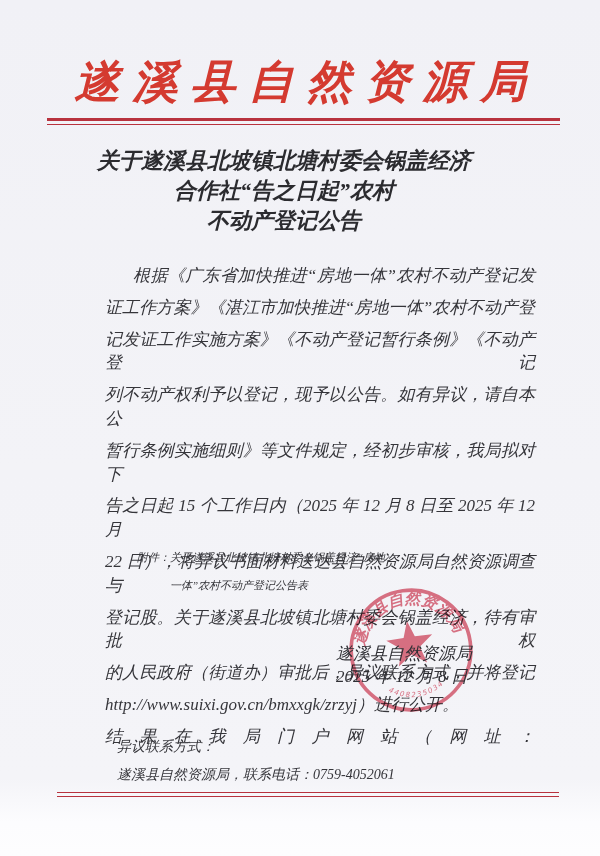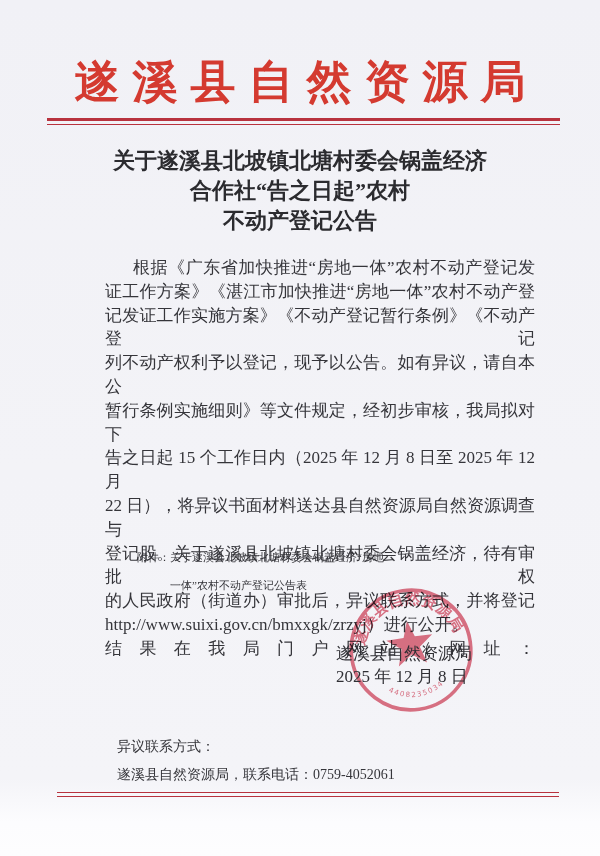--- a/index.html
+++ b/index.html
@@ -10,45 +10,46 @@
   }
   html,body{margin:0;padding:0;}
   body{
     width:600px;height:856px;
     font-family:"Liberation Serif","DejaVu Serif",serif;
     color:var(--ink);
   }
   .page{
     position:relative;width:600px;height:856px;overflow:hidden;
     background:linear-gradient(180deg,#f1f1f6 0%,#f3f3f7 55%,#f4f4f8 91%,#fcfcfe 96%,#fdfdfe 100%);
+    font-style:italic;
   }
   
   .agency{
     position:absolute;top:56px;left:0;width:600px;
     text-align:center;
     font-size:45px;font-weight:bold;color:var(--accent);
     letter-spacing:13px;text-indent:13px;line-height:52px;
     white-space:nowrap;
   }
   .rule-top{
     position:absolute;top:118px;left:47px;width:513px;height:3px;
     border-top:3px solid var(--rule);
     border-bottom:1.5px solid var(--rule);
   }
   
   .doc-title{
-    position:absolute;top:146px;left:40px;width:520px;
+    position:absolute;top:146px;left:24px;width:520px;
     text-align:center;font-weight:bold;font-size:22px;line-height:30px;color:#2b2b2f;
   }
   
   .body-text{
     position:absolute;top:256px;left:105px;width:430px;
     font-size:17px;line-height:23.8px;color:#35353a;
   }
-  .bline{text-align:justify;text-justify:inter-character;}
+  .bline{text-align:justify;text-justify:inter-character;margin-top:8px;}
   .bline.j{text-align-last:justify;}
   .bline.indent{text-indent:28px;}
   
   .attachment{
     position:absolute;top:544px;left:137px;width:400px;
     display:flex;font-size:11px;line-height:27.5px;color:#35353a;
   }
   .attachment .label{flex:0 0 auto;}
   .attachment .att-lines{flex:1 1 auto;}
   

